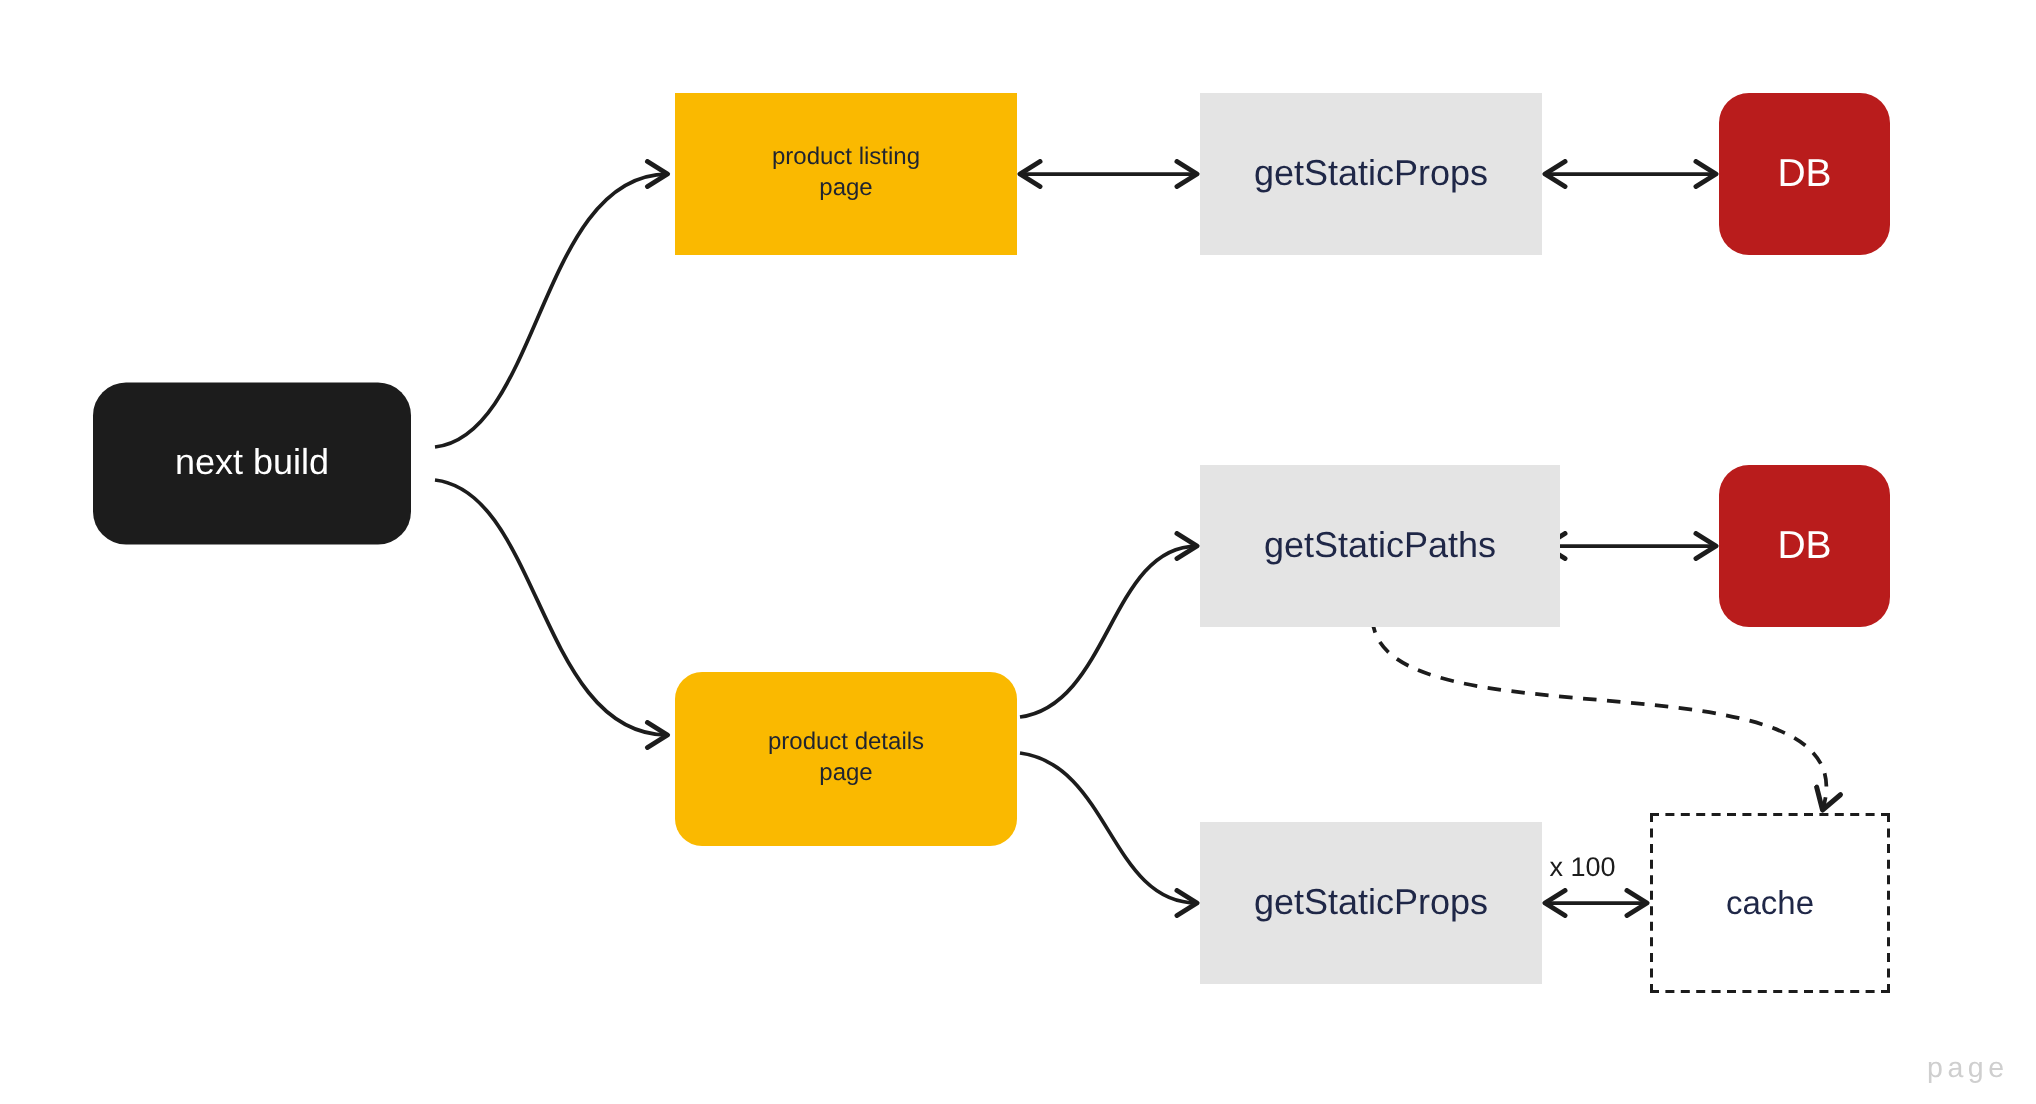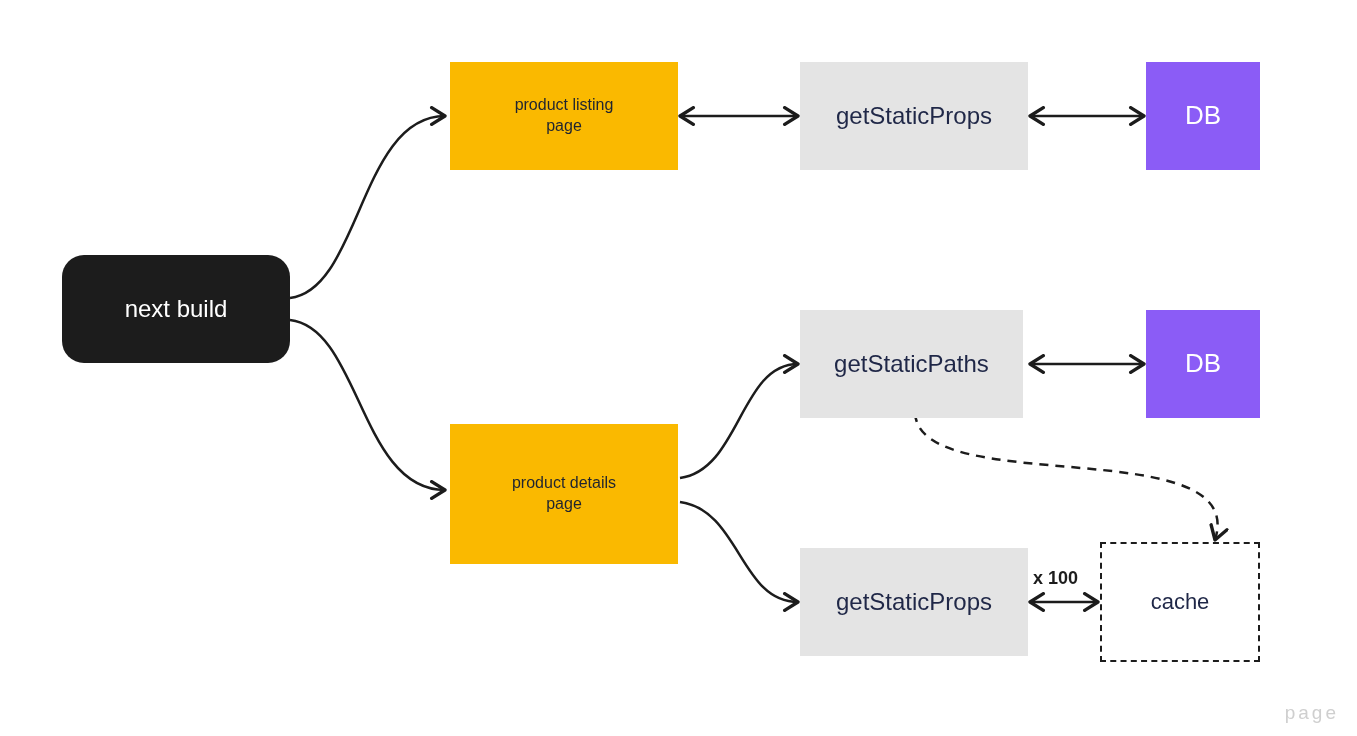--- a/index.html
+++ b/index.html
@@ -33,43 +33,44 @@
     color: #1f2430;
     font-size: 16px;
   }
   .grey {
     background: #e4e4e4;
     color: #1f2747;
     font-size: 24px;
     text-align: right;
   }
   .orange {
-    background: #8b5cf6;
+    background: #b91c1c;
     color: #ffffff;
     font-size: 26px;
     font-weight: 500;
+    border-radius: 20px;
   }
   .dashed-box {
     background: #ffffff;
     color: #1f2747;
     font-size: 22px;
     border: 2.5px dashed #1c1c1c;
   }
   svg.connectors {
     position: absolute;
     top: 0;
     left: 0;
     width: 1357px;
     height: 736px;
     pointer-events: none;
   }
   .edge-label {
     position: absolute;
     font-size: 18px;
-    font-weight: 700;
+    font-weight: 400;
     color: #1c1c1c;
   }
   .watermark {
     position: absolute;
     right: 18px;
     bottom: 12px;
     font-size: 19px;
     letter-spacing: 3px;
     color: #cfcfcf;
     font-weight: 500;
@@ -100,39 +101,39 @@
 
   <path d="M 680 502  C 740 510, 740 602, 798 602" fill="none" stroke="#1c1c1c" stroke-width="2.5" marker-end="url(#arrow-end)"></path>
 
   <line x1="1030" y1="364" x2="1144" y2="364" stroke="#1c1c1c" stroke-width="2.5" marker-start="url(#arrow-start)" marker-end="url(#arrow-end)"></line>
 
   <line x1="1030" y1="602" x2="1098" y2="602" stroke="#1c1c1c" stroke-width="2.5" marker-start="url(#arrow-start)" marker-end="url(#arrow-end)"></line>
 
   <path d="M 915 413  C 920 500, 1250 430, 1215 540" fill="none" stroke="#1c1c1c" stroke-width="2.5" stroke-dasharray="9 7" marker-end="url(#arrow-end)"></path>
 </svg>
 
-<div class="node black" style="left:62px; top:255px; width:228px; height:108px;">
+<div class="node black" style="left:62px; top:255px; width:212px; height:108px;">
   <span>next build</span>
 </div>
 
 <div class="node yellow" style="left:450px; top:62px; width:228px; height:108px; white-space:pre-line;">
   <span>product listing
 page</span>
 </div>
 
-<div class="node yellow" style="left:450px; top:424px; width:228px; height:140px; white-space:pre-line;">
+<div class="node yellow" style="left:450px; top:448px; width:228px; height:116px; white-space:pre-line;border-radius:18px;">
   <span>product details
 page</span>
 </div>
 
 <div class="node grey" style="left:800px; top:62px; width:228px; height:108px;">
   <span>getStaticProps</span>
 </div>
 
-<div class="node grey" style="left:800px; top:310px; width:223px; height:108px;">
+<div class="node grey" style="left:800px; top:310px; width:240px; height:108px;">
   <span>getStaticPaths</span>
 </div>
 
 <div class="node grey" style="left:800px; top:548px; width:228px; height:108px;">
   <span>getStaticProps</span>
 </div>
 
 <div class="node orange" style="left:1146px; top:62px; width:114px; height:108px;">
   <span>DB</span>
 </div>

